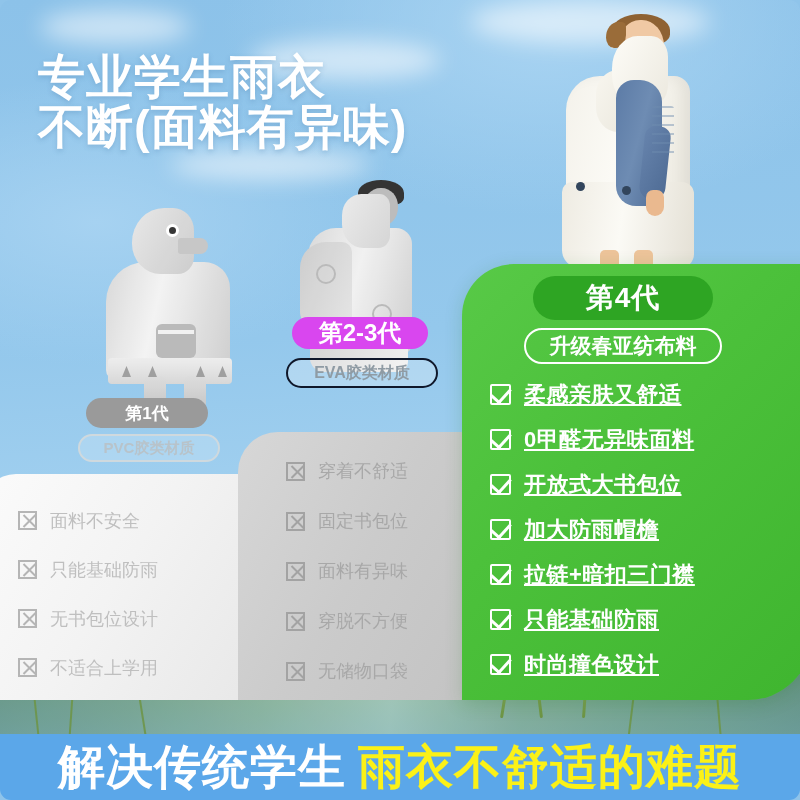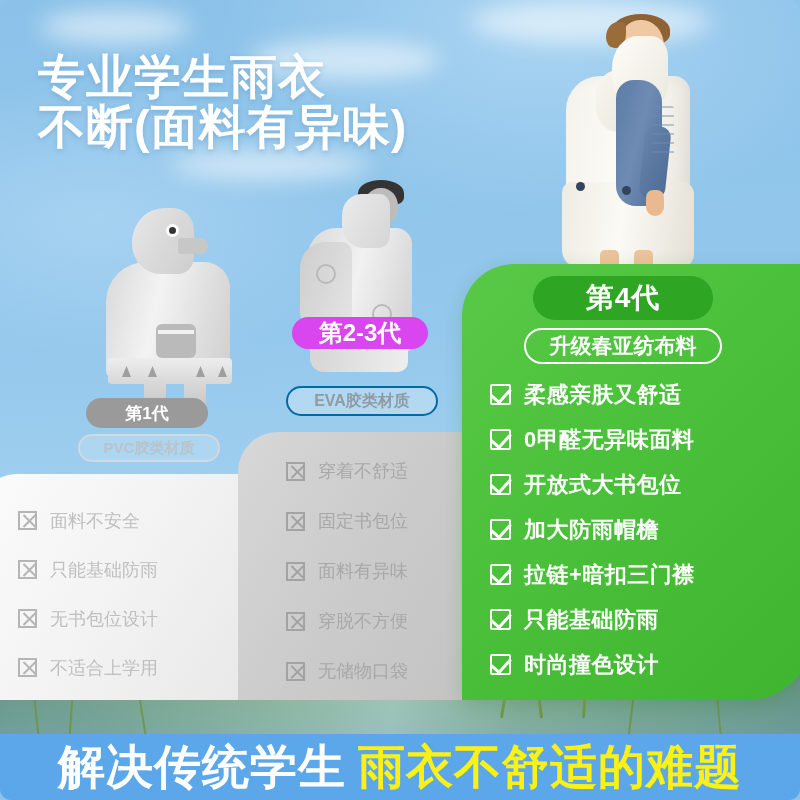--- a/index.html
+++ b/index.html
@@ -268,22 +268,22 @@
     border-radius: 999px;
     white-space: nowrap;
     font-weight: bold;
   }
   .sub-gen1 {
     left: 78px; top: 434px; width: 142px; height: 28px;
     border: 2px solid #cfd9de; color: #b8c3ca; font-size: 15px;
     background: rgba(255,255,255,.18);
   }
   .sub-gen2 {
-    left: 286px; top: 386px; width: 152px; height: 30px;
-    border: 2px solid #0369a1; color: #8f9ba4; font-size: 16px;
+    left: 286px; top: 358px; width: 152px; height: 30px;
+    border: 2px solid #0f172a; color: #8f9ba4; font-size: 16px;
     background: rgba(255,255,255,.25);
   }
   .sub-gen4 {
     left: 524px; top: 328px; width: 198px; height: 36px;
     border: 2px solid #ffffff; color: #ffffff; font-size: 21px;
   }
 
   
   .feature-list { position: absolute; }
   .list-gen1 { left: 18px; top: 496px; }
@@ -332,21 +332,21 @@
     left: 3px; top: -2px;
     width: 9px; height: 16px;
     border-right: 3px solid #ffffff;
     border-bottom: 3px solid #ffffff;
     transform: rotate(42deg);
   }
 
   .ftext { font-size: 19px; }
   .list-gen1 .ftext { color: #bfbfbf; font-size: 18px; }
   .list-gen2 .ftext { color: #a8a8a8; font-size: 18px; }
-  .list-gen4 .ftext { color: #ffffff; font-size: 22px; font-weight: bold; letter-spacing: .5px; }
+  .list-gen4 .ftext { color: #ffffff; font-size: 22px; font-weight: bold; letter-spacing: .5px; text-decoration: underline; }
 
   
   .bottom-banner {
     position: absolute;
     left: 0; bottom: 0; width: 800px; height: 66px;
     background: #5ba7e9;
     display: flex; align-items: center; justify-content: center;
     gap: 12px;
   }
   .bb-white, .bb-yellow {

